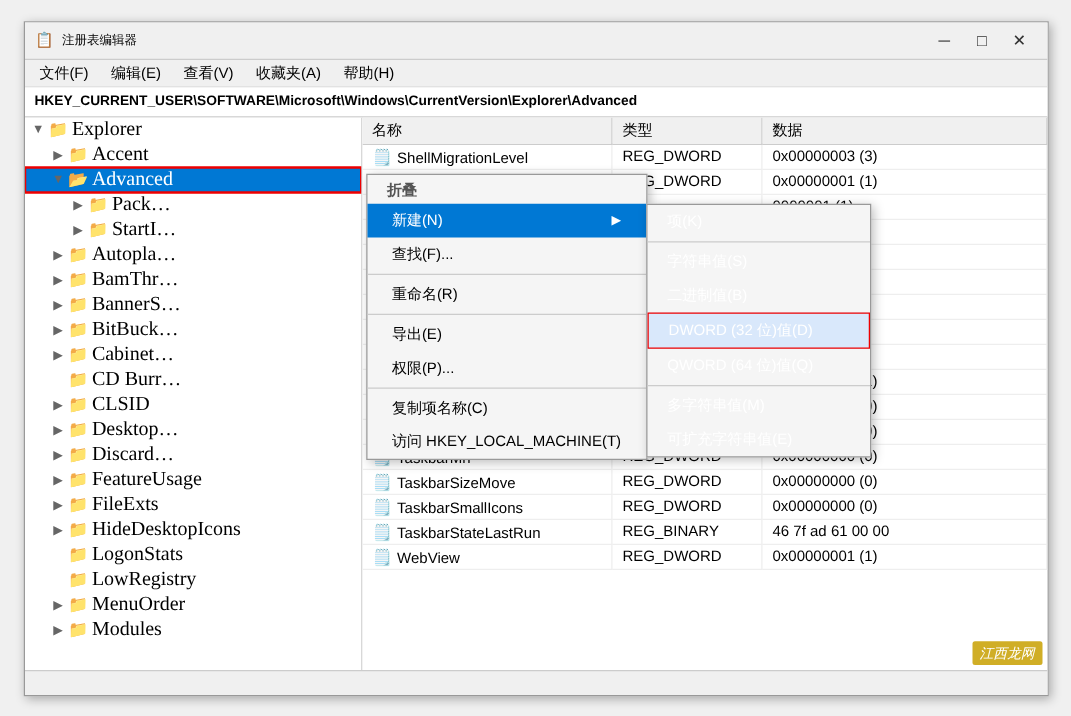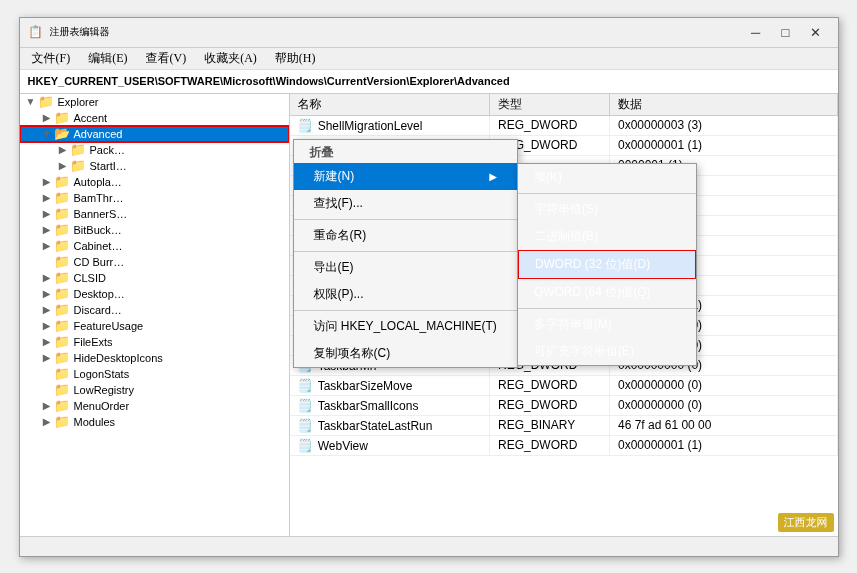--- a/index.html
+++ b/index.html
@@ -62,21 +62,20 @@
       color: #333;
     }
     .menu-bar {
       height: 22px;
       background: #f0f0f0;
       display: flex;
       align-items: center;
       padding: 0 4px;
       border-bottom: 1px solid #ddd;
       gap: 2px;
-      font-family: Liberation Serif, serif;
     }
     .menu-item {
       padding: 2px 8px;
       cursor: pointer;
       font-size: 12px;
       color: #000;
     }
     .address-bar {
       height: 24px;
       background: #fff;
@@ -126,21 +125,22 @@
     .folder-icon {
       width: 18px;
       height: 14px;
       display: inline-flex;
       align-items: center;
       justify-content: center;
       margin-right: 2px;
       font-size: 13px;
     }
     .tree-label {
-      font-size: 11px;
+      font-size: 16px;
+      font-family: Liberation Serif, serif;
     }
     
     .reg-table {
       width: 100%;
       border-collapse: collapse;
     }
     .reg-table th {
       background: #f0f0f0;
       border-bottom: 1px solid #ccc;
       border-right: 1px solid #ccc;
@@ -242,20 +242,21 @@
     .watermark {
       position: absolute;
       bottom: 4px;
       right: 4px;
       background: rgba(200,160,0,0.85);
       color: #fff;
       font-size: 11px;
       padding: 2px 6px;
       border-radius: 2px;
       z-index: 999;
+      font-style: italic;
     }
     .status-bar {
       height: 20px;
       background: #f0f0f0;
       border-top: 1px solid #ccc;
       display: flex;
       align-items: center;
       padding: 0 8px;
       font-size: 11px;
       color: #333;
@@ -544,24 +545,24 @@
           </div>
           <div class="ctx-separator"></div>
           <div class="ctx-item">
             <span>导出(E)</span>
           </div>
           <div class="ctx-item">
             <span>权限(P)...</span>
           </div>
           <div class="ctx-separator"></div>
           <div class="ctx-item">
+            <span>复制项名称(C)</span>
+          </div>
+          <div class="ctx-item">
             <span>访问 HKEY_LOCAL_MACHINE(T)</span>
-          </div>
-          <div class="ctx-item">
-            <span>复制项名称(C)</span>
           </div>
         </div>
       </div>
 
       <div class="watermark">江西龙网</div>
     </div>
   </div>
 
   <div class="status-bar">
     <span></span>

